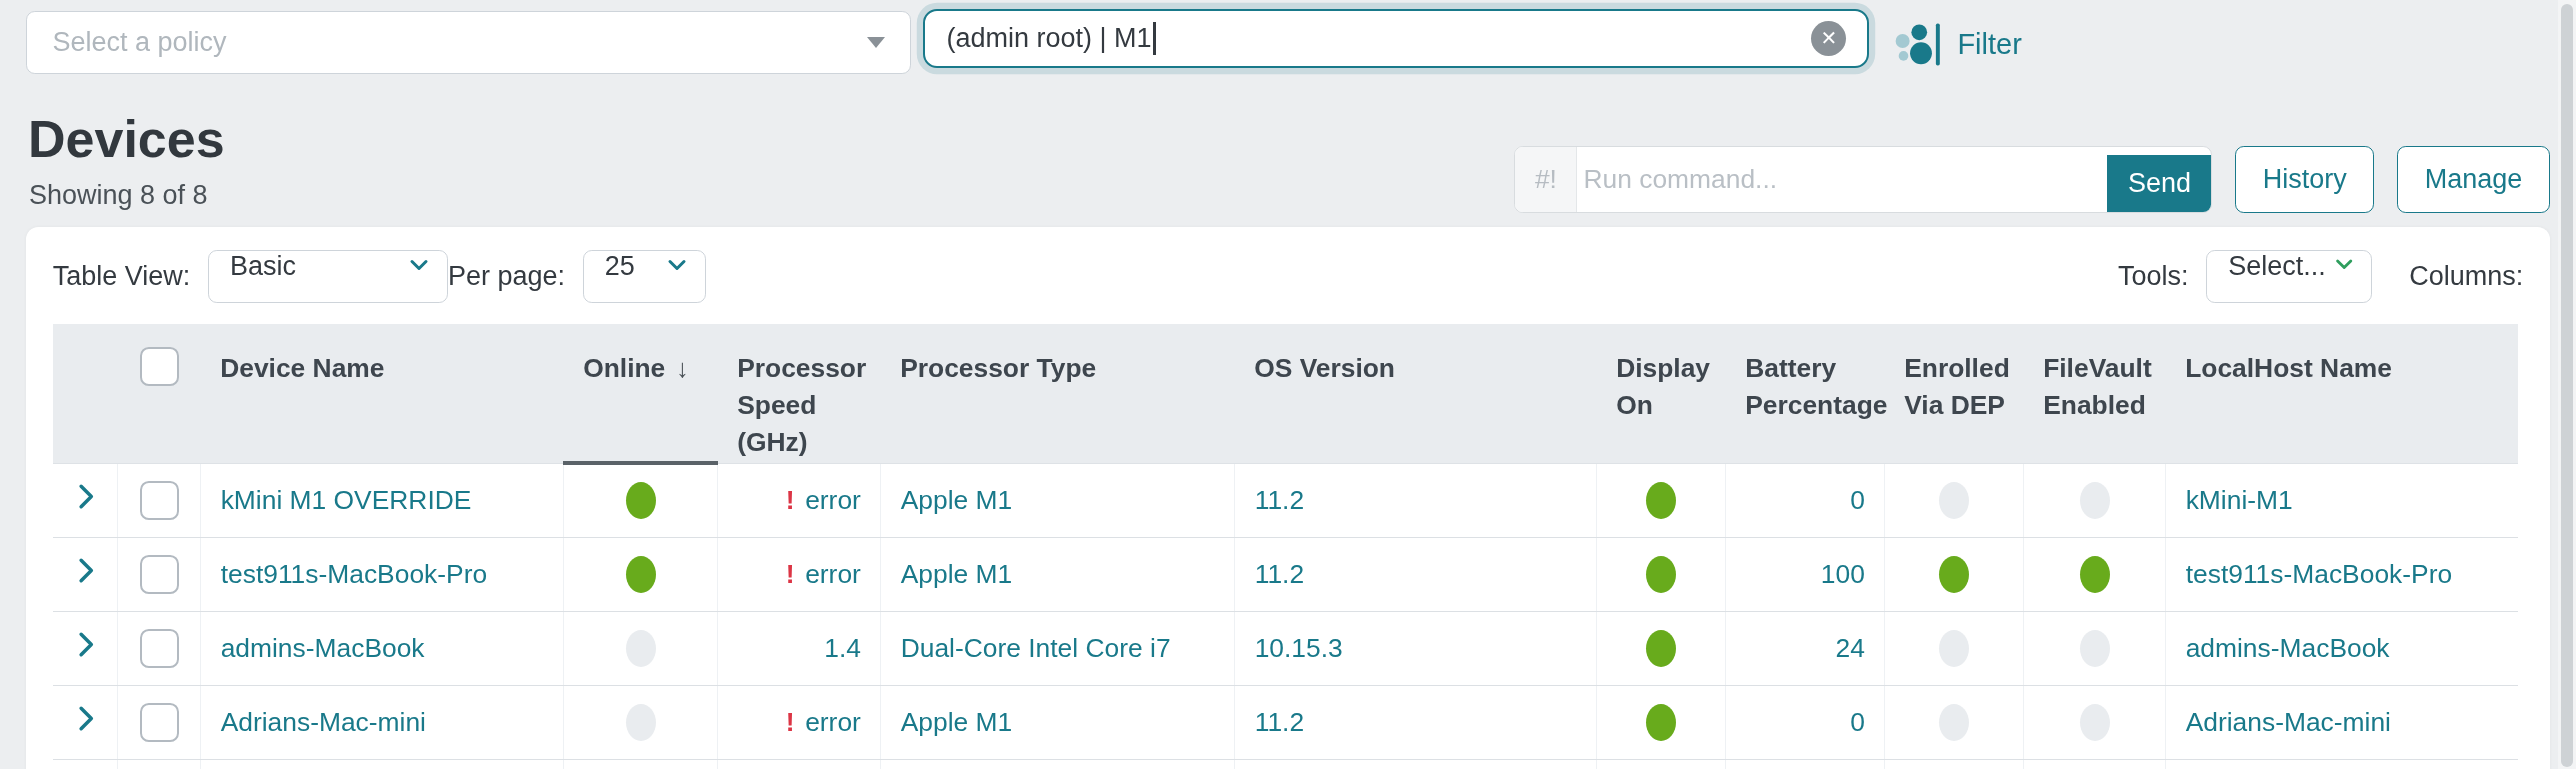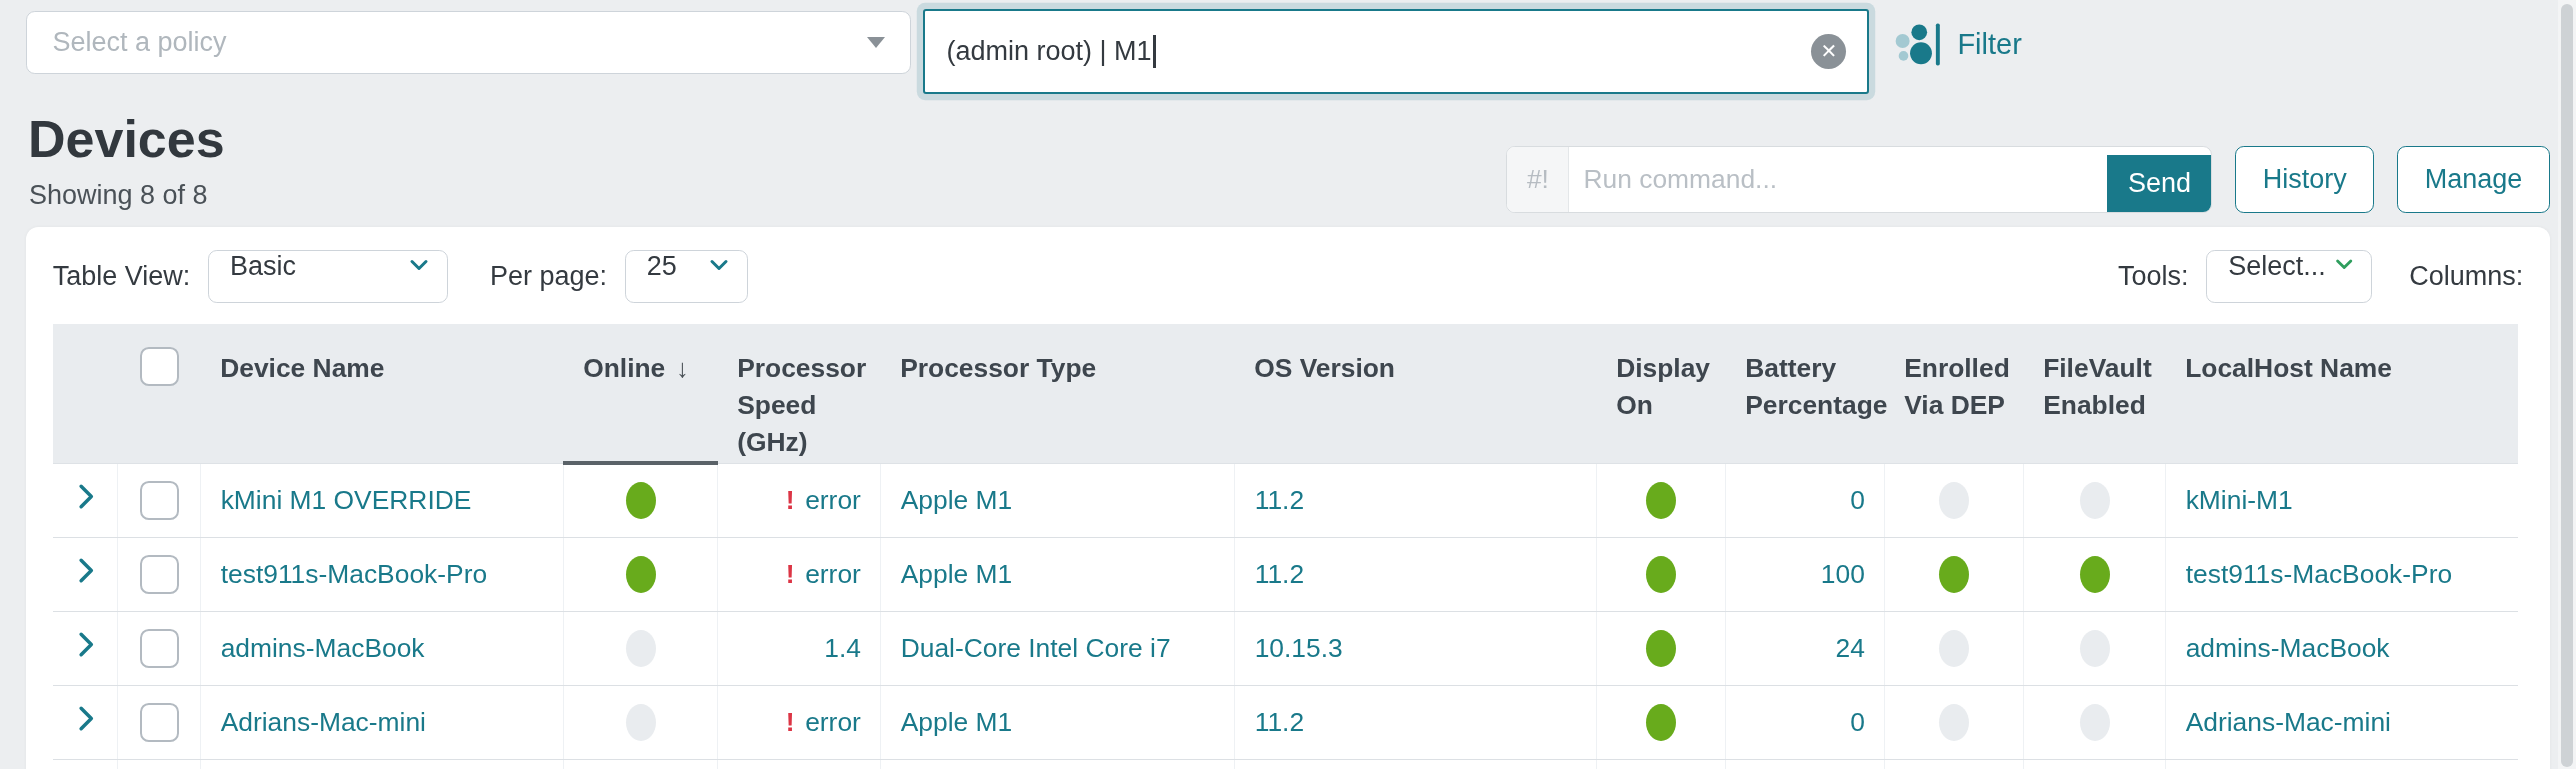--- a/index.html
+++ b/index.html
@@ -16,22 +16,22 @@
     position:absolute; left:0; top:2.6px; width:885px; height:63px;
     background:#fff; border:1.8px solid #ced4da; border-radius:8.8px;
     display:flex; align-items:center; padding:0 25px; cursor:pointer;
   }
   .policy-select .ph { color:#b0b7bd; font-size:27px; flex:1; }
   .caret-down {
     width:0; height:0; border-left:9.7px solid transparent;
     border-right:9.7px solid transparent; border-top:11.5px solid #8a9197;
   }
   .search-box {
-    position:absolute; left:897px; top:0; width:946px; height:85px;
-    background:#fff; border:2.6px solid #19798a; border-radius:3px;
+    position:absolute; left:897px; top:0; width:946px; height:59px;
+    background:#fff; border:2.6px solid #19798a; border-radius:14px;
     box-shadow:0 0 0 6.2px rgba(25,121,138,.16);
     display:flex; align-items:center; padding:0 21px; font-size:27px;
   }
   .text-caret { display:inline-block; width:2.6px; height:33px; background:#343a40; margin-left:1.8px; }
   .clear-btn {
     margin-left:auto; width:35px; height:35px; border-radius:50%;
     background:#8a9197; color:#fff; font-size:20px; line-height:35px;
     text-align:center; cursor:pointer; flex:0 0 auto;
   }
   .filter {
@@ -43,21 +43,21 @@
   
   .page-title { position:absolute; top:109px; left:28px; font-size:52px; font-weight:700; color:#32383e; }
   .showing { position:absolute; top:180px; left:29px; font-size:27px; color:#4a5157; }
 
   .command-row { position:absolute; top:146px; right:26.4px; display:flex; gap:23px; height:67px; }
   .command-group { display:flex; border:1.8px solid #d8dcdf; border-radius:8.8px; overflow:hidden; background:#fff; }
   .cmd-prefix {
     width:62px; background:#f5f6f7; color:#b6bcc2; font-size:26.4px;
     display:flex; align-items:center; justify-content:center; border-right:1.8px solid #e4e7e9;
   }
-  .cmd-input { width:530px; border:none; outline:none; font-size:26.4px; padding:0 6px; color:#343a40; font-family:inherit;margin-left:8px; }
+  .cmd-input { width:530px; border:none; outline:none; font-size:26.4px; padding:0 6px; color:#343a40; font-family:inherit; }
   .cmd-input::placeholder { color:#b9bfc5; }
   .send-btn { width:104px; background:#19798a; color:#fff; border:none; font-size:27px; font-family:inherit; cursor:pointer;margin-top:8px; }
   .outline-btn {
     background:#fff; border:1.8px solid #19798a; border-radius:8.8px;
     color:#19798a; font-size:27px; padding:0 26.4px; font-family:inherit; cursor:pointer;
   }
 
   
   .card {
     position:absolute; left:26.4px; right:26.4px; top:227px; bottom:-53px;
@@ -67,21 +67,21 @@
   .controls { display:flex; align-items:center; padding:23px 26.4px 21px; font-size:27px; color:#343a40; height:97px; }
   .select-box {
     display:flex; justify-content:space-between;
     border:1.8px solid #ced4da; border-radius:8.8px; height:53px; background:#fff;
     padding:0 14px 0 21px; margin-left:17.6px; font-size:27px; cursor:pointer;
   }
   .w-basic { width:240px; } .w-25 { width:123px; } .w-tools { width:166px; } .w-cols { width:536px; }
   .chev { display:flex; }
   .chev-teal { color:#19798a; } .chev-green { color:#2f9e5e; }
   .muted { color:#b0b7bd; }
-  .lbl-per { margin-left:42px; } .lbl-cols { margin-left:37px; }
+  .lbl-per { } .lbl-cols { margin-left:37px; }
   .right-controls { margin-left:auto; display:flex; align-items:center; }
 
   
   table { border-collapse:collapse; table-layout:fixed; margin-left:26.4px; width:2449px; }
   thead th {
     background:#e9ecef; text-align:left; vertical-align:top;
     padding:26.4px 17.6px 0 19.4px; font-size:26.4px; font-weight:700; color:#3e464e;
     line-height:37px; height:139px; border-bottom:1.8px solid #dee2e6;
   }
   thead th.sorted { border-bottom:4.4px solid #5a6268; }

